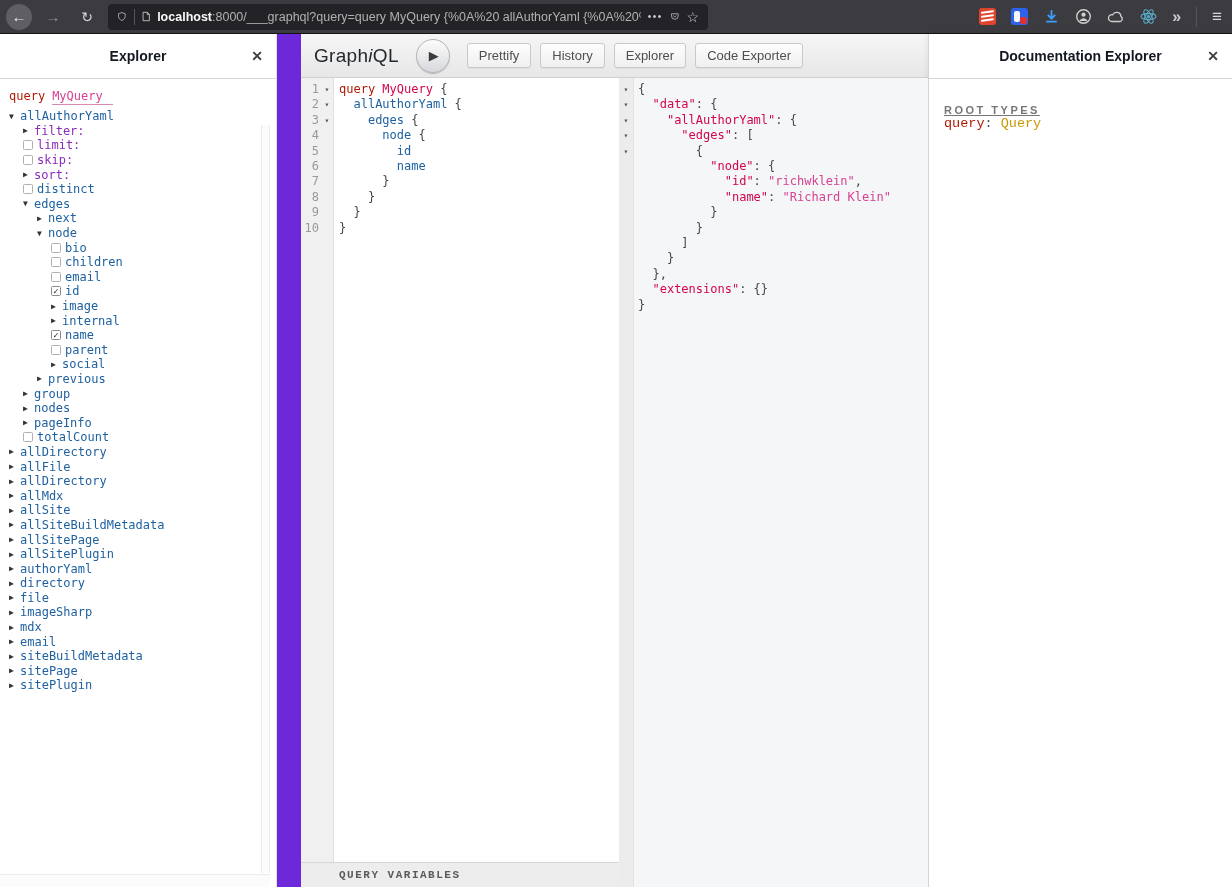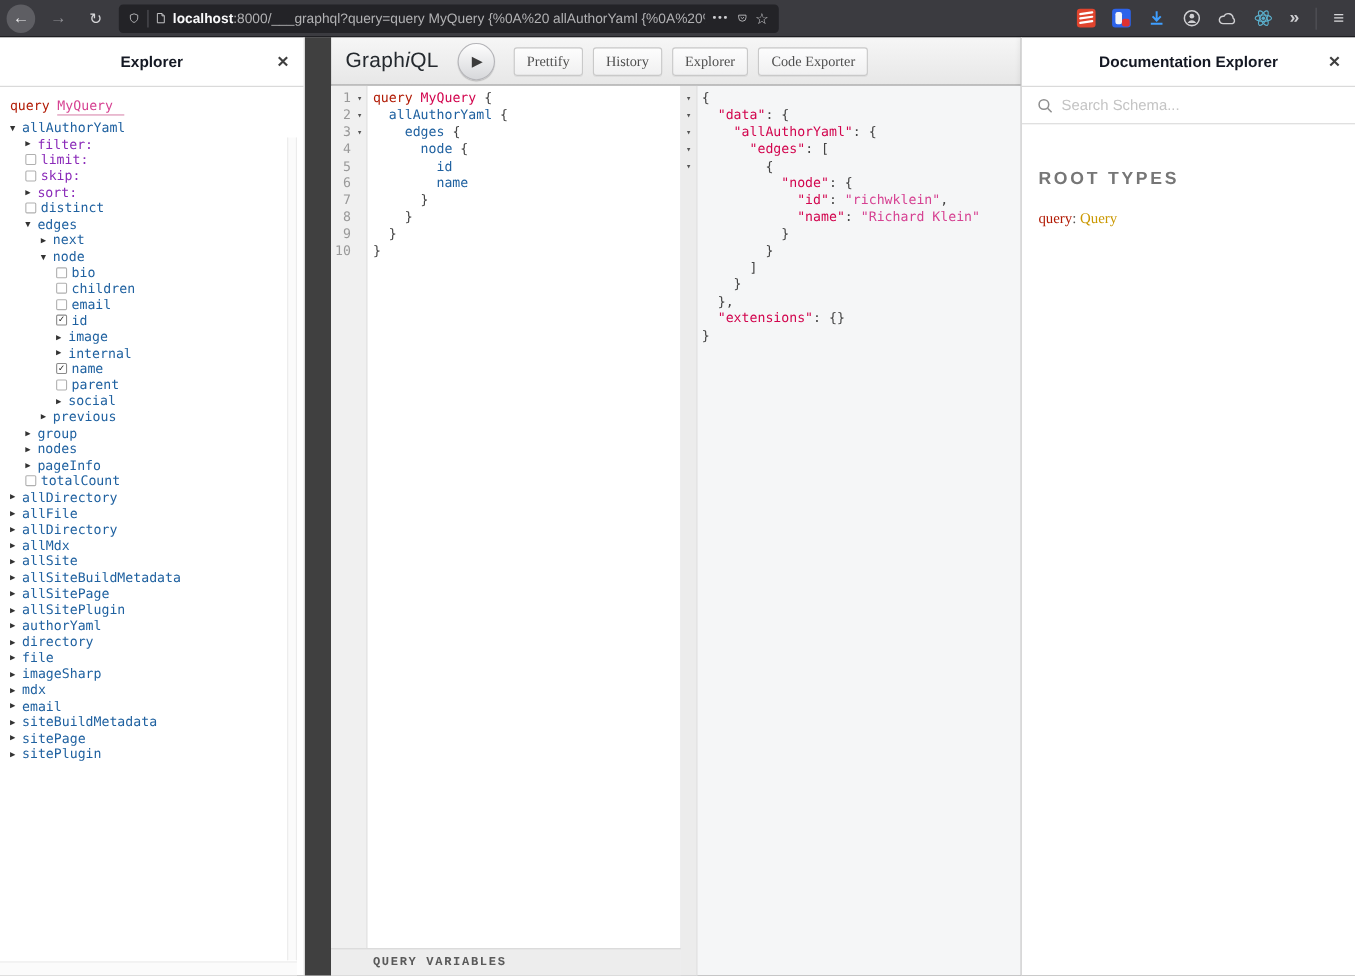--- a/index.html
+++ b/index.html
@@ -32,21 +32,21 @@
   .tile-blue .badge { position:absolute; right:1px; bottom:1px; width:7px; height:7px;
                       border-radius:2px; background:#e03131; }
   .stripe { position:absolute; left:2px; width:13px; height:2.4px; background:#fff;
             transform:rotate(-8deg); border-radius:1px; }
   .chevrons { color:#cfcfd2; font-size:16px; font-weight:bold; }
   .chrome-sep { width:1px; height:20px; background:#55555a; }
   .hamburger { color:#d6d6d9; font-size:17px; letter-spacing:0; line-height:1; }
   svg.glyph { display:block; }
 
   
-  .app { height:853px; display:flex; background:#404040; }
+  .app { height:853px; display:flex; background:#6d28d9; }
 
   
   .explorer-panel { width:277px; flex:0 0 auto; border-right:1px solid #e0e0e0;
                     background:#fff; position:relative; display:flex; flex-direction:column; }
   .panel-title { height:45px; border-bottom:1px solid #d6d6d6; display:flex;
                  align-items:center; justify-content:center; position:relative;
                  font-size:14px; font-weight:bold; color:#141823; flex:0 0 auto; }
   .panel-close { position:absolute; right:13px; top:50%; transform:translateY(-50%);
                  font-size:14px; color:#3f3f3f; cursor:pointer; }
   .explorer-body { flex:1; overflow:hidden; padding:9px 0 0 9px;
@@ -75,21 +75,21 @@
   .logo { font-size:19px; color:#24292e; letter-spacing:.3px; flex:0 0 auto; }
   .logo i { font-style:italic; }
   .execute-btn { width:34px; height:34px; border-radius:50%; margin:0 17px 0 17px;
                  background:linear-gradient(#fdfdfd,#d7d8db); border:1px solid #b4b4b8;
                  box-shadow:0 1px 1px rgba(0,0,0,.2); display:flex; align-items:center;
                  justify-content:center; flex:0 0 auto; cursor:pointer; }
   .execute-btn .play { font-size:13px; color:#3b3b3b; margin-left:2px; }
   .tb-btn { background:linear-gradient(#fdfdfd,#f0f0f1); border:1px solid #c9c9c9;
             border-radius:3px; color:#4f4f4f; font-size:13px; padding:4px 11px;
             margin-right:9px; box-shadow:0 1px 0 rgba(0,0,0,.05); cursor:pointer;
-            font-family:Liberation Serif, serif; }
+            font-family:Liberation Sans, sans-serif; }
   .editors { flex:1 1 auto; min-height:0; display:flex; }
 
   .query-col { width:318px; flex:0 0 auto; display:flex; flex-direction:column; background:#fff; }
   .cm { position:relative; flex:1 1 auto; overflow:hidden;
         font-family:"DejaVu Sans Mono", monospace; font-size:12px; line-height:15.4px;
         padding-top:4px; }
   .query-cm::before { content:''; position:absolute; left:0; top:0; bottom:0; width:32px;
                       background:#f0f0f0; border-right:1px solid #e0e0e0; }
   .cm-line { display:flex; position:relative; }
   .ln { width:20px; text-align:right; padding-right:2px; color:#999; flex:0 0 auto; }
@@ -116,24 +116,24 @@
   
   .doc-panel { width:304px; flex:0 0 auto; background:#fff; border-left:1px solid #d4d4d4;
                box-shadow:-2px 0 4px rgba(0,0,0,.05); display:flex; flex-direction:column; }
   .doc-search { display:flex; align-items:center; gap:8px; padding:9px 14px;
                 border-bottom:1px solid #d9d9d9; flex:0 0 auto; }
   .doc-search input { border:none; outline:none; flex:1; font-size:13.5px;
                       font-family:"Liberation Sans", sans-serif; color:#333; background:transparent; }
   .doc-search input::placeholder { color:#c4c4c4; }
   .doc-content { padding:15px 15px 0; }
   .doc-intro { font-size:13.5px; color:#333; line-height:1.35; }
-  .doc-section-label { margin-top:26px; font-size:16px; font-weight:bold;
-                       letter-spacing:2.5px; color:#767676; }
-  .doc-root-type { margin-top:19px; font-size:13.5px;
-                   font-family:Liberation Serif, serif; }
+  .doc-section-label { margin-top:10px; font-size:11px; font-weight:bold;
+                       letter-spacing:2.5px; color:#767676;text-decoration:underline; }
+  .doc-root-type { font-size:13.5px;
+                   font-family:Liberation Mono, monospace; }
   .rt-field { color:#B11A04; }
   .rt-sep { color:#555; }
   .rt-type { color:#CA9800; cursor:pointer; }
 </style>
 </head>
 <body>
 
 <div class="chrome">
   <div class="nav-btn nav-back">←</div>
   <div class="nav-btn nav-fwd">→</div>
@@ -504,27 +504,20 @@
           </div>
       </div>
     </div>
   </div>
 
   <div class="doc-panel">
     <div class="panel-title">
       <span>Documentation Explorer</span>
       <span class="panel-close">✕</span>
     </div>
-    <div class="doc-search">
-      <svg class="glyph" width="14" height="14" viewBox="0 0 14 14">
-        <circle cx="6" cy="6" r="4.4" fill="none" stroke="#8f8f8f" stroke-width="1.4"></circle>
-        <path d="M9.4 9.4L13 13" stroke="#8f8f8f" stroke-width="1.4"></path>
-      </svg>
-      <input type="text" placeholder="Search Schema..." style="">
-    </div>
     <div class="doc-content">
       <div class="doc-section-label">ROOT TYPES</div>
       <div class="doc-root-type">
         <span class="rt-field">query</span><span class="rt-sep">: </span><span class="rt-type">Query</span>
       </div>
     </div>
   </div>
 </div>
 
 </body></html>

